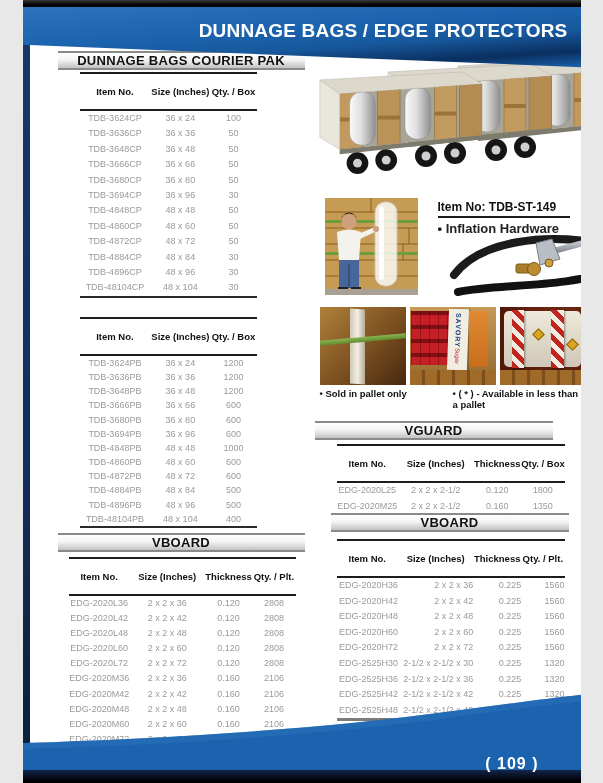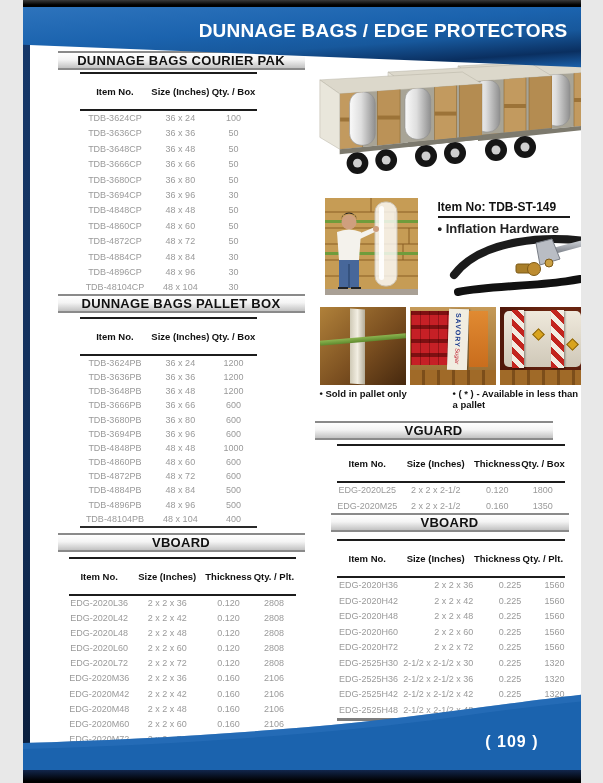--- a/index.html
+++ b/index.html
@@ -76,21 +76,21 @@
   .ep3-stripe { position:absolute; width:15%; height:74%; top:4%;
     background:repeating-linear-gradient(45deg,#c2241e 0 5px,#f2ece2 5px 10px);
     box-shadow:1px 1px 2px rgba(0,0,0,.4); }
   .ep3-s1 { left:14%; } .ep3-s2 { left:60%; }
   .ep3-diamond { position:absolute; width:9px; height:9px; background:#d9a41e;
     transform:rotate(45deg); border:1px solid #8a6410; }
   
   .bottom-curve { position:absolute; left:0; bottom:0; width:603px; height:96px; z-index:5; }
   .bottom-black { position:absolute; left:0; bottom:0; width:603px; height:13px; z-index:7;
     background:linear-gradient(180deg,#12264c,#000 85%); }
-  .page-number { position:absolute; right:42px; bottom:32px; z-index:8;
+  .page-number { position:absolute; right:42px; bottom:10px; z-index:8;
     color:#fff; font-size:16px; font-weight:bold; letter-spacing:1px; }
 </style>
 </head>
 <body>
 
 <div id="page">
 
   <div class="top-black"></div>
   <div class="blue-band"></div>
   <div class="header-title">DUNNAGE BAGS / EDGE PROTECTORS</div>
@@ -160,21 +160,20 @@
           <div class="td">30</div>
         </div>
         <div class="tr">
           <div class="td">TDB-48104CP</div>
           <div class="td">48 x 104</div>
           <div class="td">30</div>
         </div>
       </div>
   </div>
 
-  <div class="section-title" style="left:35px; top:294px; width:247px;">DUNNAGE BAGS PALLET BOX</div>
   <div class="ctable cols3 lh142" style="left:57px; top:317px; width:177px;">
     <div class="thead">
         <div class="th">Item No.</div>
         <div class="th">Size (Inches)</div>
         <div class="th">Qty. / Box</div>
       </div>
     <div class="tbody thin-bottom">
         <div class="tr">
           <div class="td">TDB-3624PB</div>
           <div class="td">36 x 24</div>

